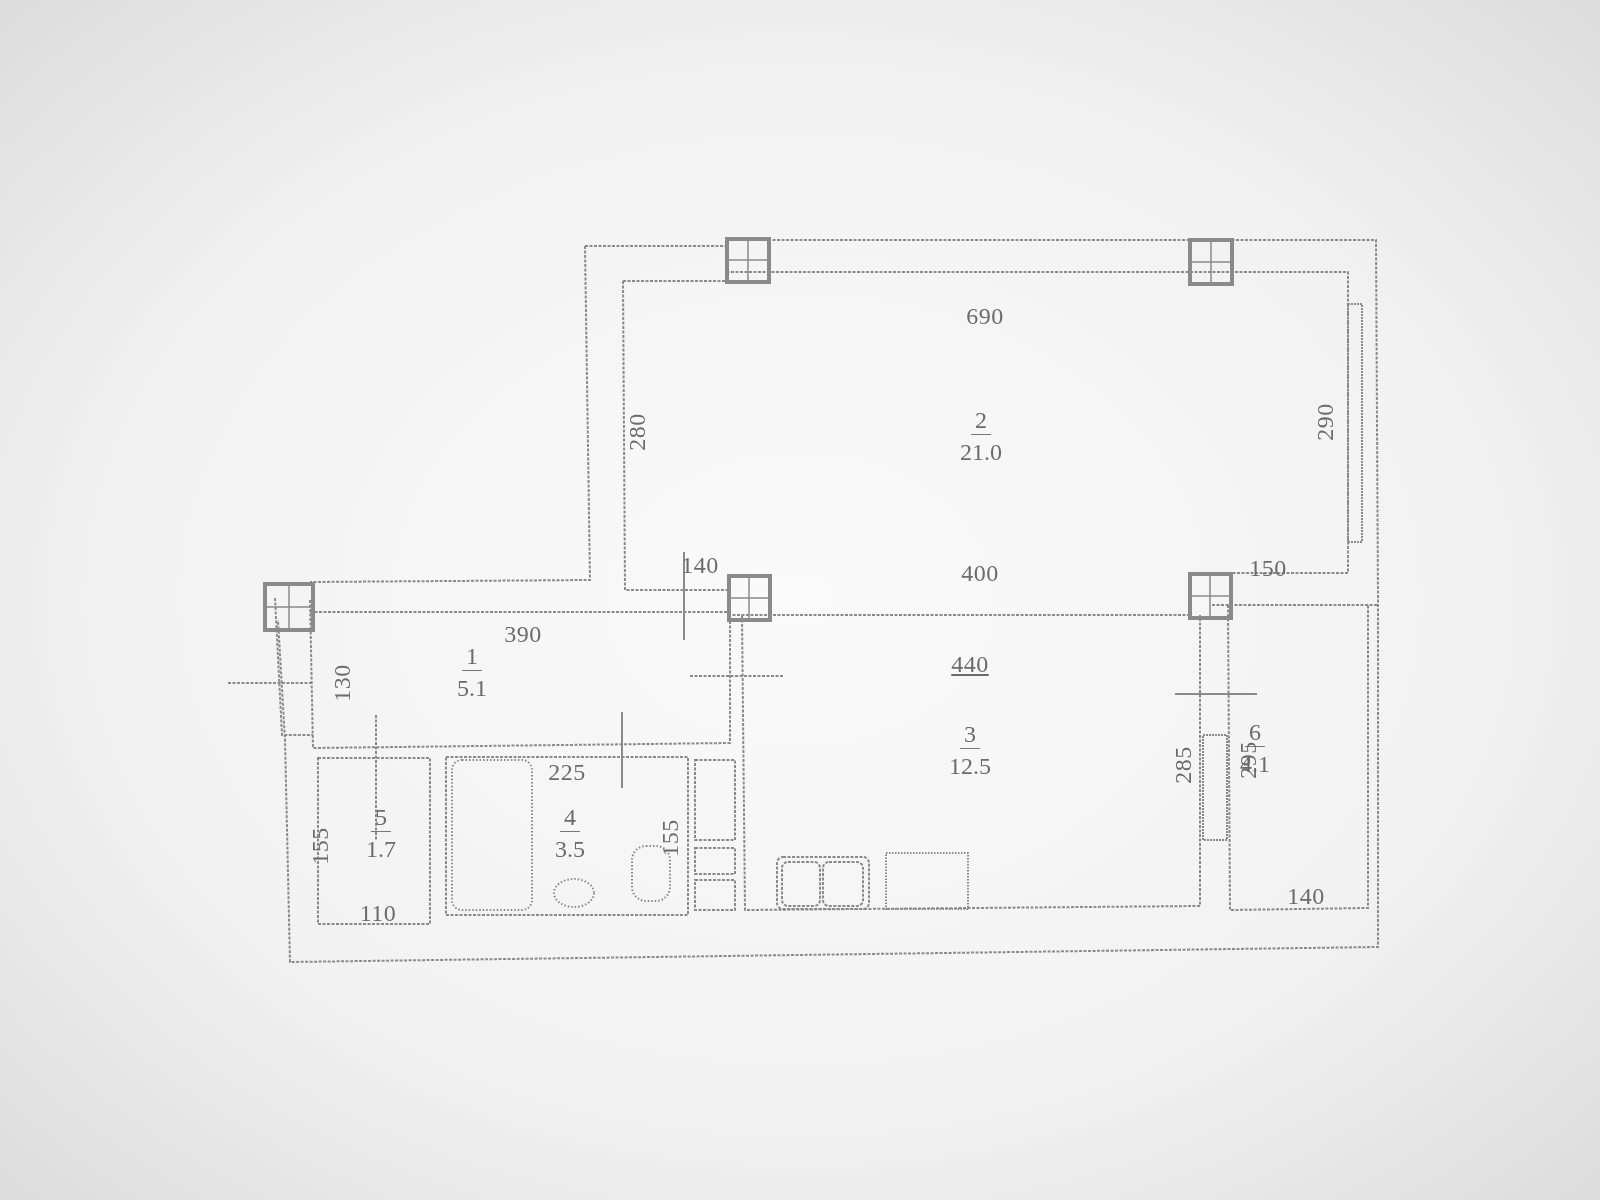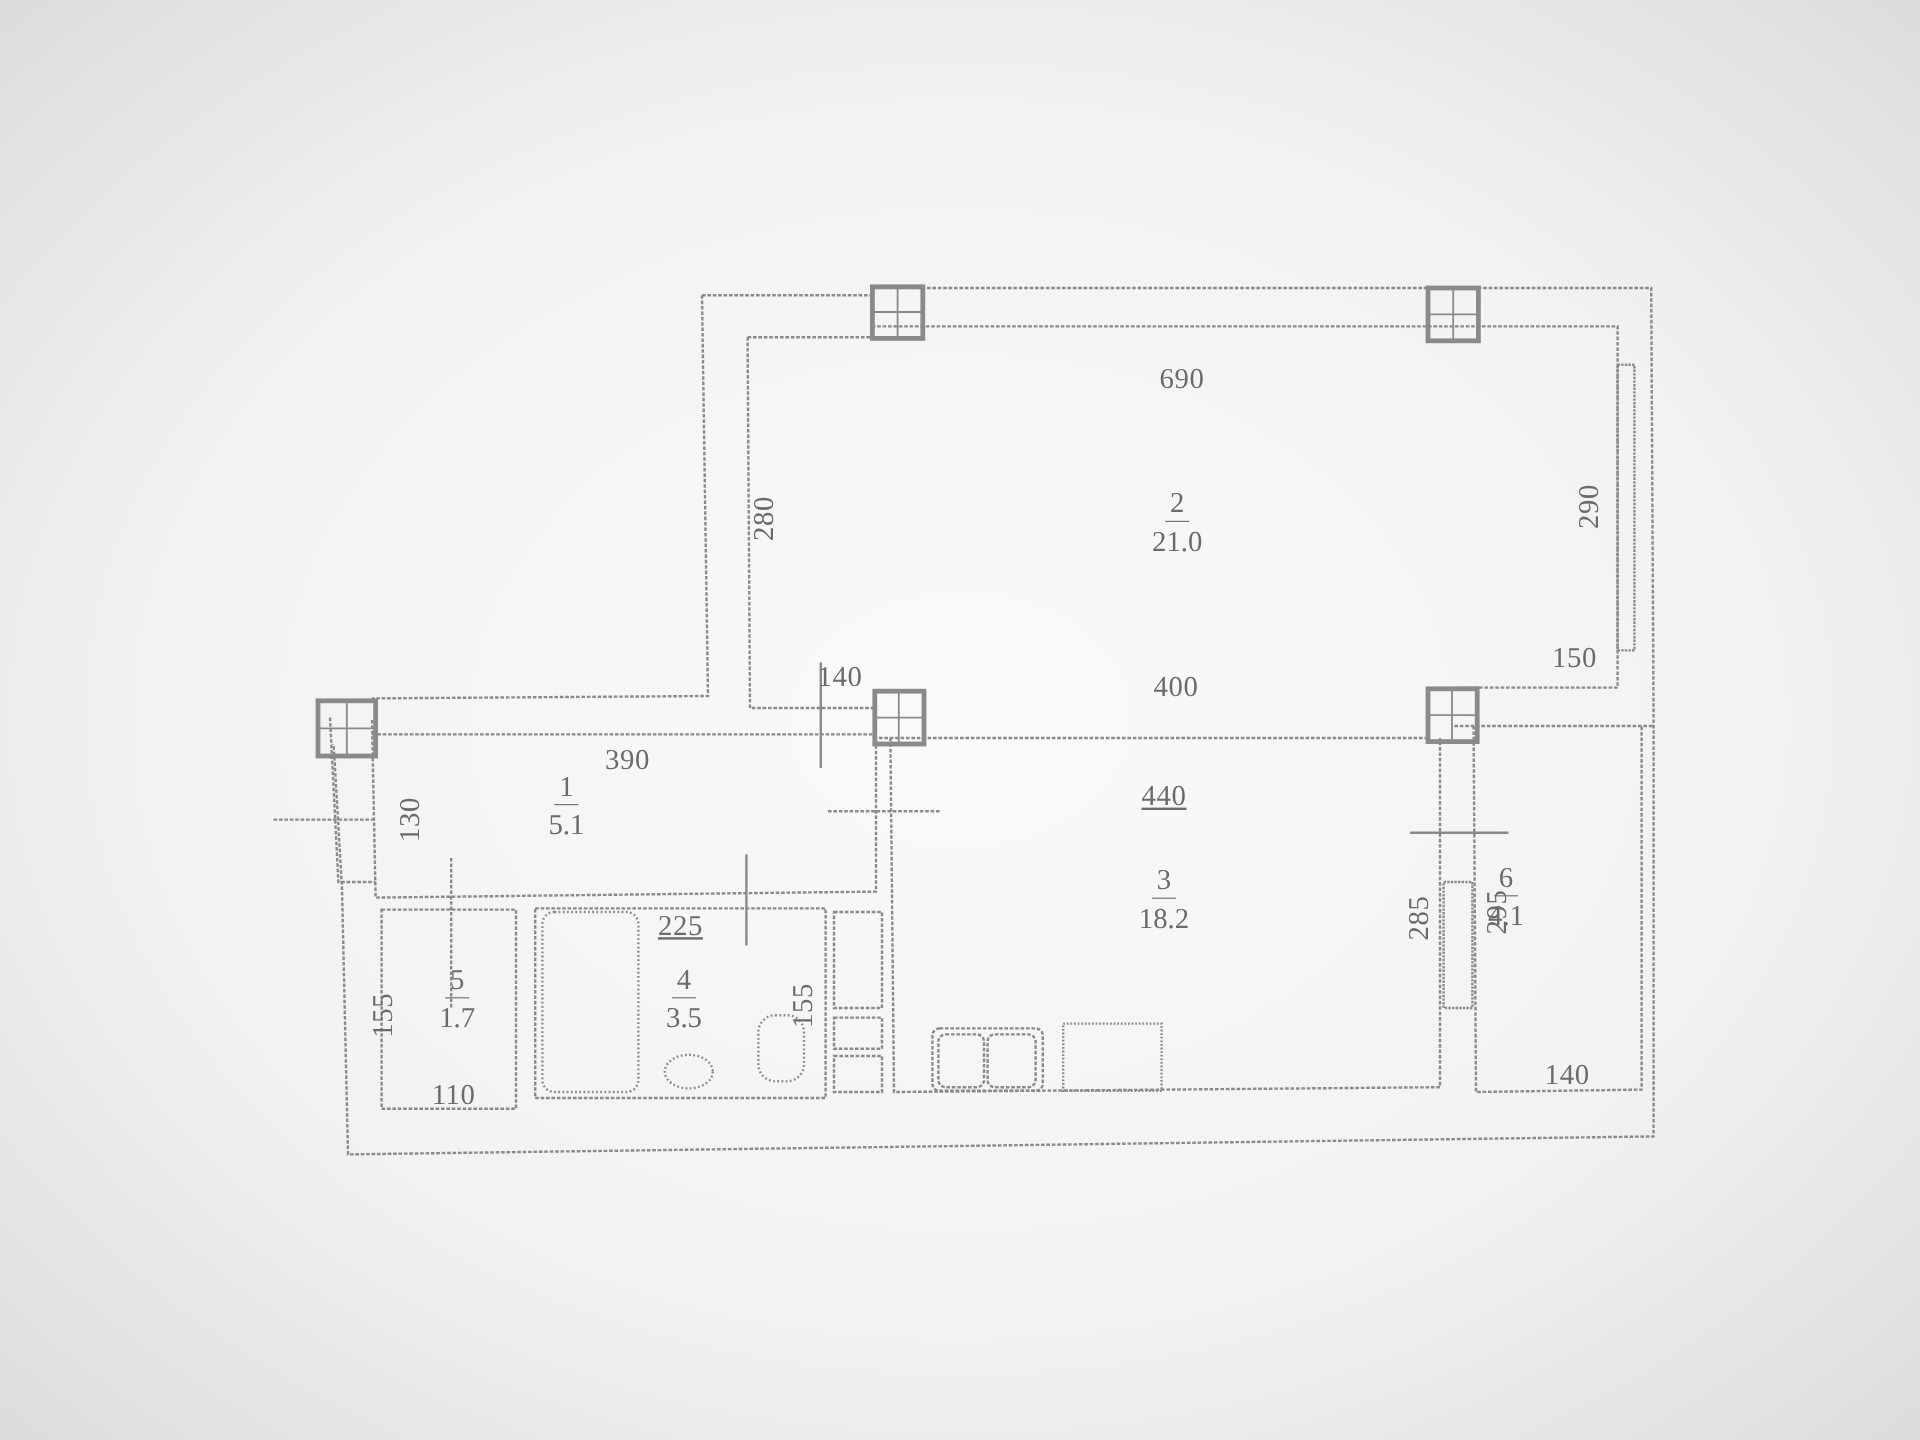--- a/index.html
+++ b/index.html
@@ -112,44 +112,44 @@
   <div class="room" style="left:472px;top:672px;">
     <span class="num">1</span>
     <span class="area">5.1</span>
   </div>
   <div class="room" style="left:981px;top:436px;">
     <span class="num">2</span>
     <span class="area">21.0</span>
   </div>
   <div class="room" style="left:970px;top:750px;">
     <span class="num">3</span>
-    <span class="area">18.2</span>
+    <span class="area">12.5</span>
   </div>
   <div class="room" style="left:570px;top:833px;">
     <span class="num">4</span>
     <span class="area">3.5</span>
   </div>
   <div class="room" style="left:381px;top:833px;">
     <span class="num">5</span>
     <span class="area">1.7</span>
   </div>
   <div class="room" style="left:1255px;top:748px;">
     <span class="num">6</span>
     <span class="area">4.1</span>
   </div>
 
   <div class="lbl" style="left:985px;top:303px;margin-top:13px;">690</div>
   <div class="lbl rot" style="left:637px;top:432px;">280</div>
   <div class="lbl rot" style="left:1325px;top:422px;">290</div>
   <div class="lbl" style="left:700px;top:565px;">140</div>
-  <div class="lbl" style="left:1268px;top:549px;margin-left:44px;">150</div>
+  <div class="lbl" style="left:1268px;top:568px;">150</div>
   <div class="lbl" style="left:980px;top:573px;">400</div>
   <div class="lbl" style="left:970px;top:664px;text-decoration:underline;">440</div>
   <div class="lbl" style="left:523px;top:634px;">390</div>
   <div class="lbl rot" style="left:342px;top:683px;">130</div>
-  <div class="lbl" style="left:567px;top:772px;text-decoration:underline;">225</div>
+  <div class="lbl" style="left:567px;top:772px;">225</div>
   <div class="lbl rot" style="left:320px;top:846px;">155</div>
   <div class="lbl rot" style="left:670px;top:838px;">155</div>
   <div class="lbl" style="left:378px;top:913px;text-align:center;">110</div>
   <div class="lbl rot" style="left:1183px;top:765px;">285</div>
   <div class="lbl rot" style="left:1248px;top:760px;">295</div>
   <div class="lbl" style="left:1306px;top:896px;">140</div>
 </div>
 
 </body></html>

